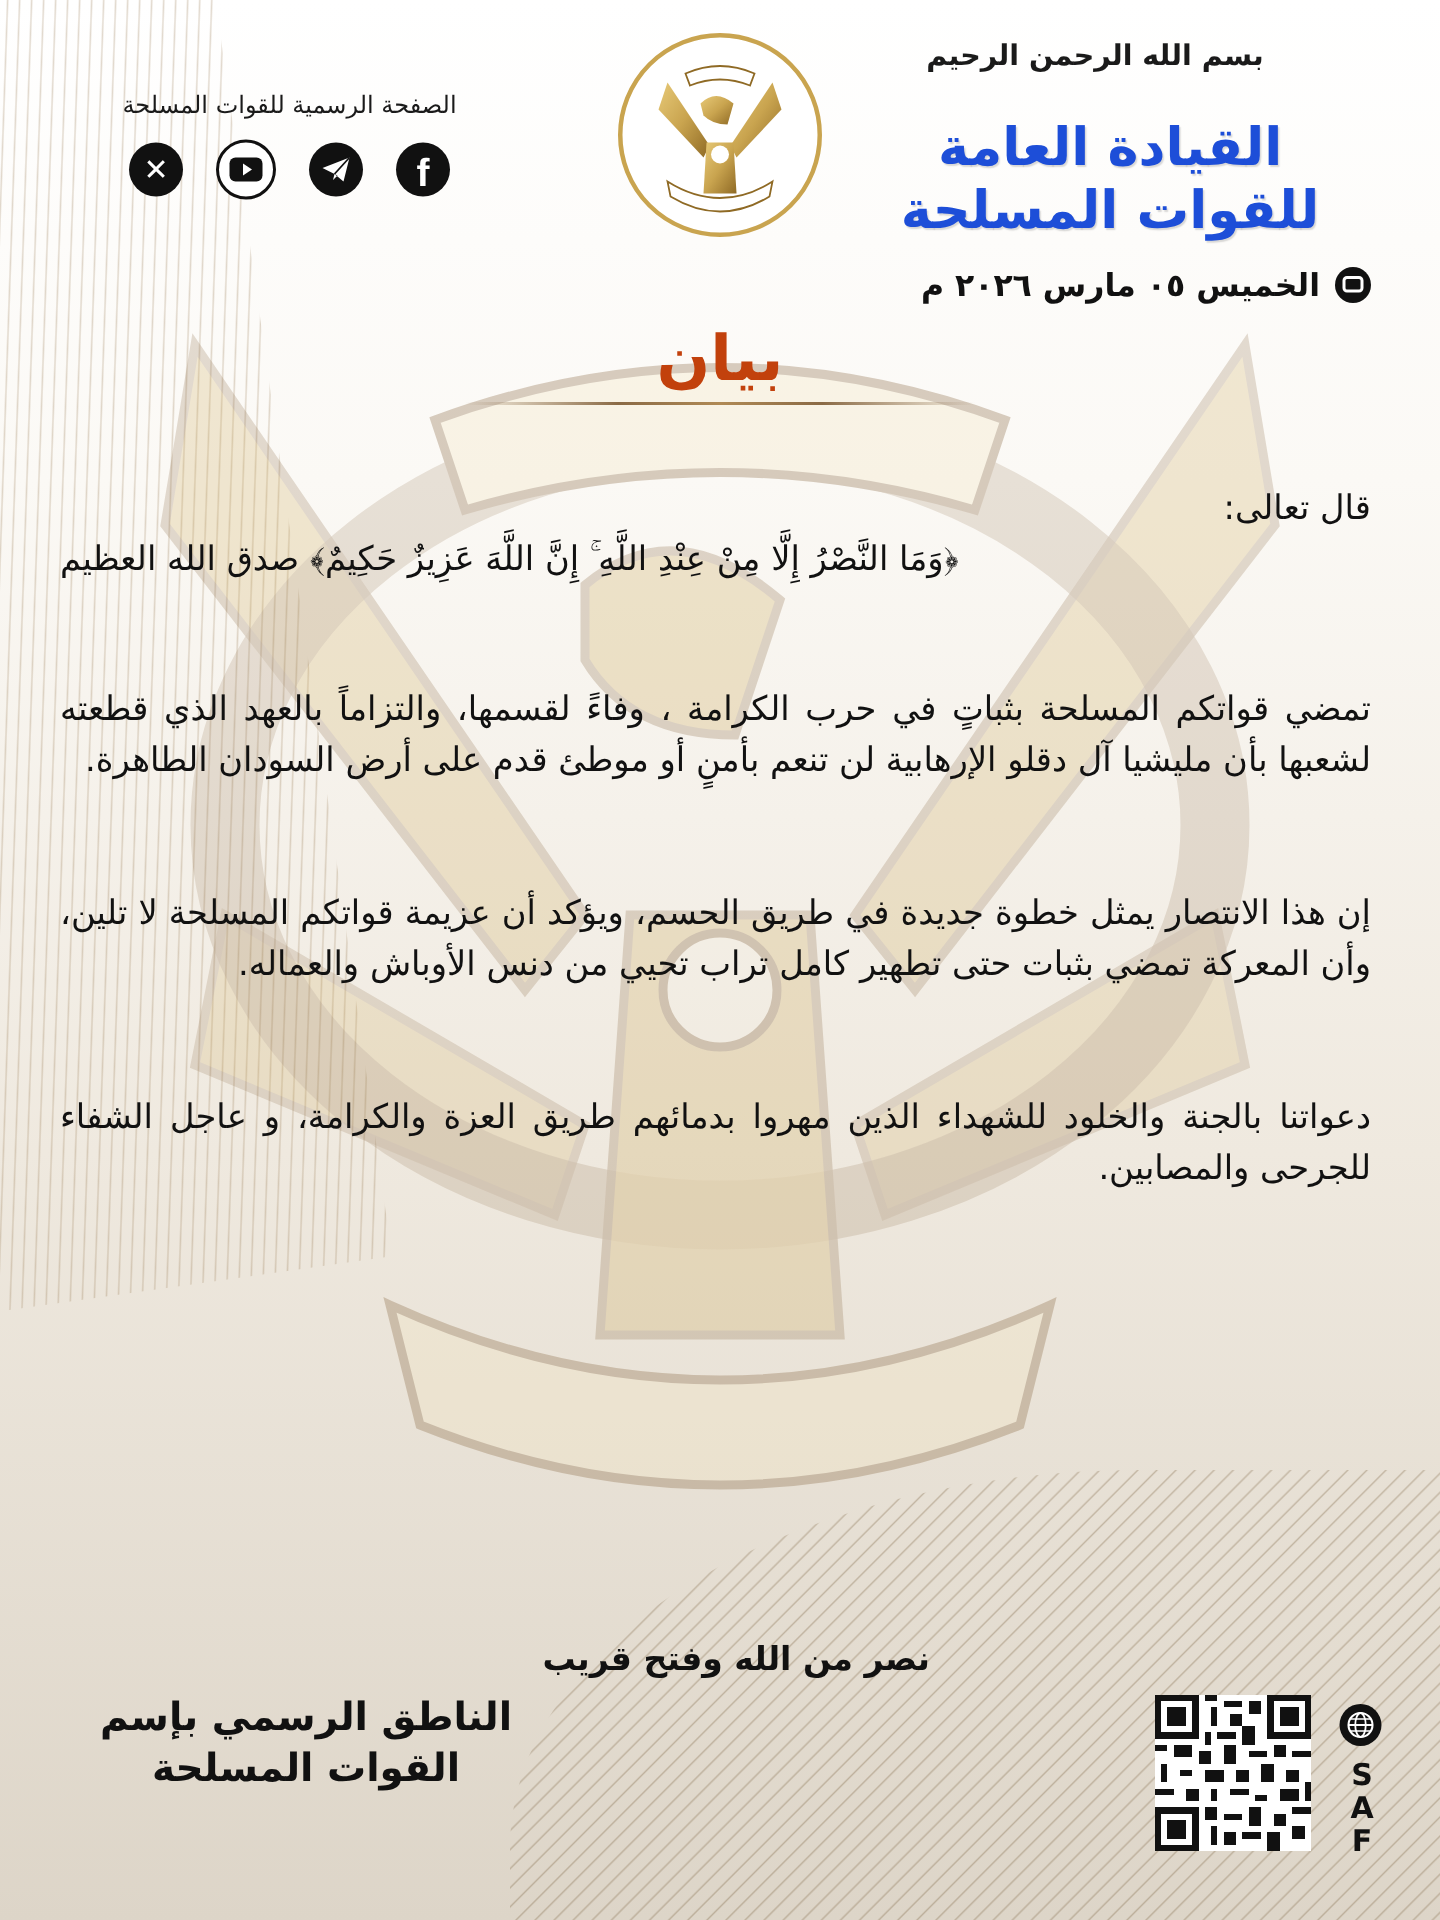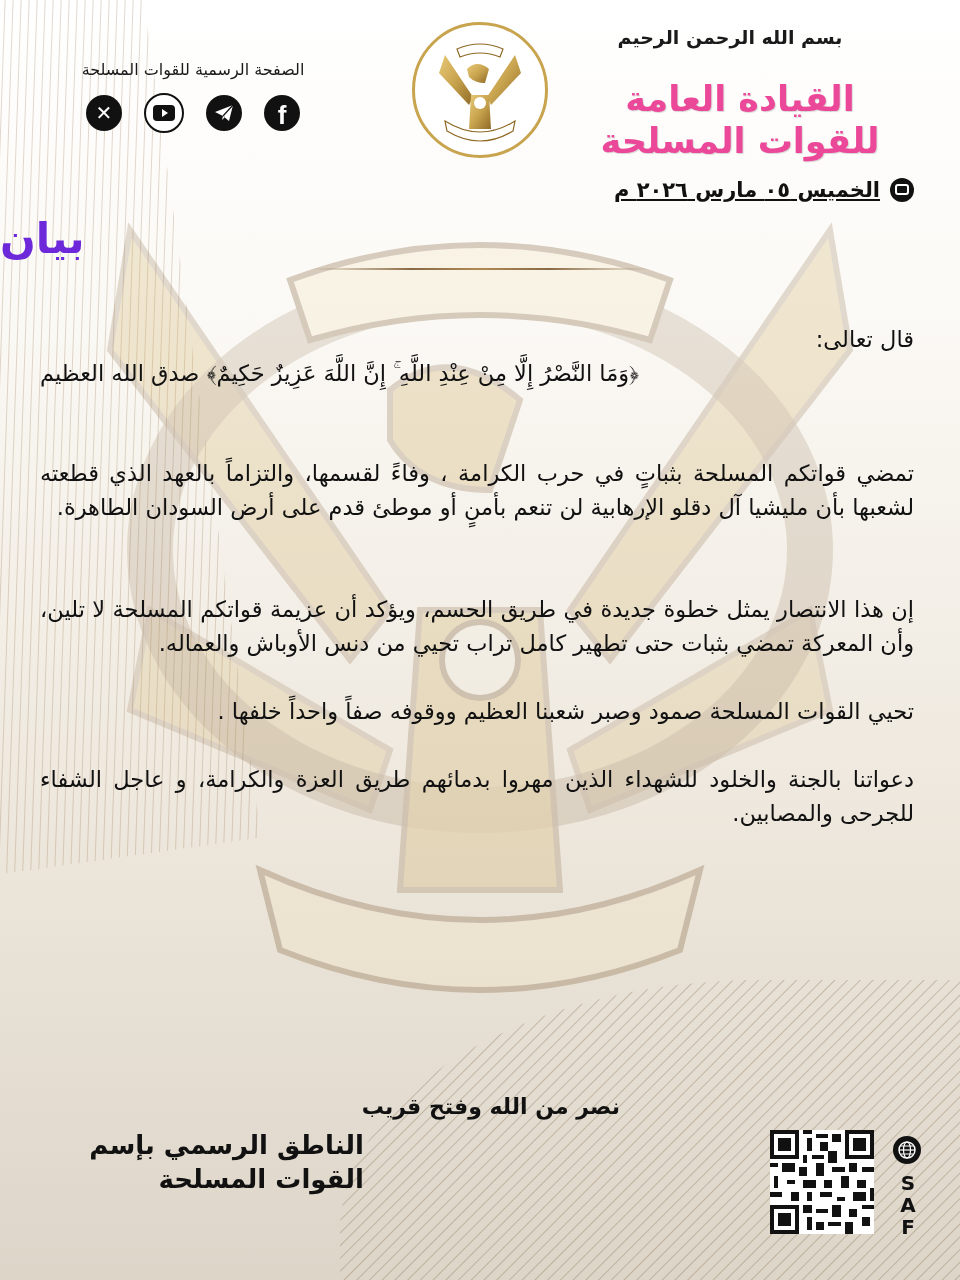--- a/index.html
+++ b/index.html
@@ -24,52 +24,52 @@
   }
   .watermark {
     position:absolute; left:90px; top:190px; width:780px; height:860px;
     pointer-events:none; opacity:0.32;
   }
   .header-right {
     position:absolute; right:40px; top:22px; width:360px; text-align:center; direction:rtl;
   }
   .basmala { font-size:19px; font-weight:bold; color:#1a1a1a; margin-top:4px; text-align:center; padding-right:20px;}
   .org-title {
-    margin-top:30px; font-size:35px; font-weight:bold; color:#ec4899; line-height:1.2;
+    margin-top:30px; font-size:35px; font-weight:bold; color:#1d4ed8; line-height:1.2;
     text-shadow: 1px 1px 1px rgba(0,0,0,0.15);
   }
   .date-row {
     position:absolute; right:46px; top:178px; direction:rtl; display:flex; align-items:center; gap:10px;
   }
-  .date-text { font-size:21px; font-weight:bold; color:#111;text-decoration:underline; }
+  .date-text { font-size:21px; font-weight:bold; color:#111; }
   .cal-icon { width:24px; height:24px; border-radius:50%; background:#111; position:relative; }
   .cal-icon::after { content:""; position:absolute; left:5px; top:6px; width:14px; height:11px; border:2px solid #fff; border-radius:3px; box-sizing:border-box; }
 
   .logo { position:absolute; left:412px; top:22px; width:136px; height:136px; border-radius:50%;
     border:3px solid #c9a44f; background:#fff; box-sizing:border-box; }
 
   .header-left { position:absolute; left:58px; top:60px; width:270px; text-align:center; direction:rtl; }
   .official-page { font-size:16px; font-weight:normal; color:#1a1a1a; }
   .socials { margin-top:16px; display:flex; justify-content:center; gap:22px; direction:ltr; }
   .soc { width:36px; height:36px; border-radius:50%; background:#111; color:#fff; display:flex; align-items:center; justify-content:center; font-weight:bold; font-size:20px; box-sizing:border-box; }
   .soc.yt { background:#fff; border:2px solid #111; width:40px; height:40px; margin-top:-2px; }
   .yt-inner { width:22px; height:16px; background:#111; border-radius:4px; position:relative; }
   .yt-inner::after { content:""; position:absolute; left:9px; top:4px; border-left:6px solid #fff; border-top:4px solid transparent; border-bottom:4px solid transparent; }
 
-  .doc-title { position:absolute; left:0; right:0; top:214px; text-align:left; font-size:42px; font-weight:bold; color:#6d28d9; }
+  .doc-title { position:absolute; left:0; right:0; top:214px; text-align:center; font-size:42px; font-weight:bold; color:#c2410c; }
   .title-rule { position:absolute; left:310px; width:340px; top:268px; height:2px;
     background: linear-gradient(90deg, rgba(120,90,60,0), #8a6a45 30%, #b08a55 50%, #8a6a45 70%, rgba(120,90,60,0)); }
 
   .body { position:absolute; right:46px; left:40px; top:322px; direction:rtl; text-align:justify; color:#111; font-weight:normal; font-size:22.5px; line-height:34px; }
   .body p { margin:0; }
   .gap-sm { height:32px; }
   .gap { height:34px; }
 
   .closing { position:absolute; right:340px; top:1094px; direction:rtl; font-size:22px; font-weight:bold; color:#111; }
-  .spokesman { position:absolute; left:44px; top:1128px; width:320px; direction:rtl; font-size:26px; font-weight:bold; color:#111; line-height:34px; }
+  .spokesman { position:absolute; left:44px; top:1128px; width:320px; direction:rtl; text-align:center; font-size:26px; font-weight:bold; color:#111; line-height:34px; }
 
   .qr { position:absolute; left:770px; top:1130px; width:104px; height:104px; background:#fff; }
   .globe { position:absolute; left:893px; top:1136px; width:28px; height:28px; border-radius:50%; background:#111; display:flex; align-items:center; justify-content:center; }
   .saf { position:absolute; left:896px; top:1172px; width:24px; font-size:20px; font-weight:bold; color:#111; line-height:22px; text-align:center; }
 </style>
 </head>
 <body>
 
 <div class="stripes-left"></div>
 <div class="stripes-bottom"></div>
@@ -148,21 +148,20 @@
 <div class="body">
   <p>قال تعالى:</p>
   <p style="text-align:left">﴿وَمَا النَّصْرُ إِلَّا مِنْ عِنْدِ اللَّهِ ۚ إِنَّ اللَّهَ عَزِيزٌ حَكِيمٌ﴾ صدق الله العظيم</p>
   <div class="gap-sm"></div>
   <div class="gap"></div>
   <p>تمضي قواتكم المسلحة بثباتٍ  في حرب الكرامة ، وفاءً لقسمها، والتزاماً بالعهد الذي قطعته لشعبها بأن مليشيا آل دقلو الإرهابية لن تنعم بأمنٍ أو موطئ قدم على أرض السودان الطاهرة.</p>
   <div class="gap"></div>
   <div class="gap"></div>
   <p>إن هذا الانتصار يمثل خطوة جديدة في طريق الحسم، ويؤكد أن عزيمة قواتكم المسلحة لا تلين، وأن المعركة تمضي بثبات حتى تطهير كامل تراب تحيي من دنس الأوباش  والعماله.</p>
   <div class="gap"></div>
-  <p style="text-align:right">تحيي القوات المسلحة صمود وصبر شعبنا العظيم ووقوفه صفاً واحداً خلفها .</p>
   <div class="gap"></div>
   <p>دعواتنا بالجنة والخلود للشهداء الذين مهروا بدمائهم طريق العزة والكرامة، و عاجل الشفاء للجرحى والمصابين.</p>
 </div>
 
 <div class="closing">نصر من الله وفتح قريب</div>
 
 <div class="spokesman">
   <div>الناطق الرسمي بإسم</div>
   <div>القوات المسلحة</div>
 </div>

